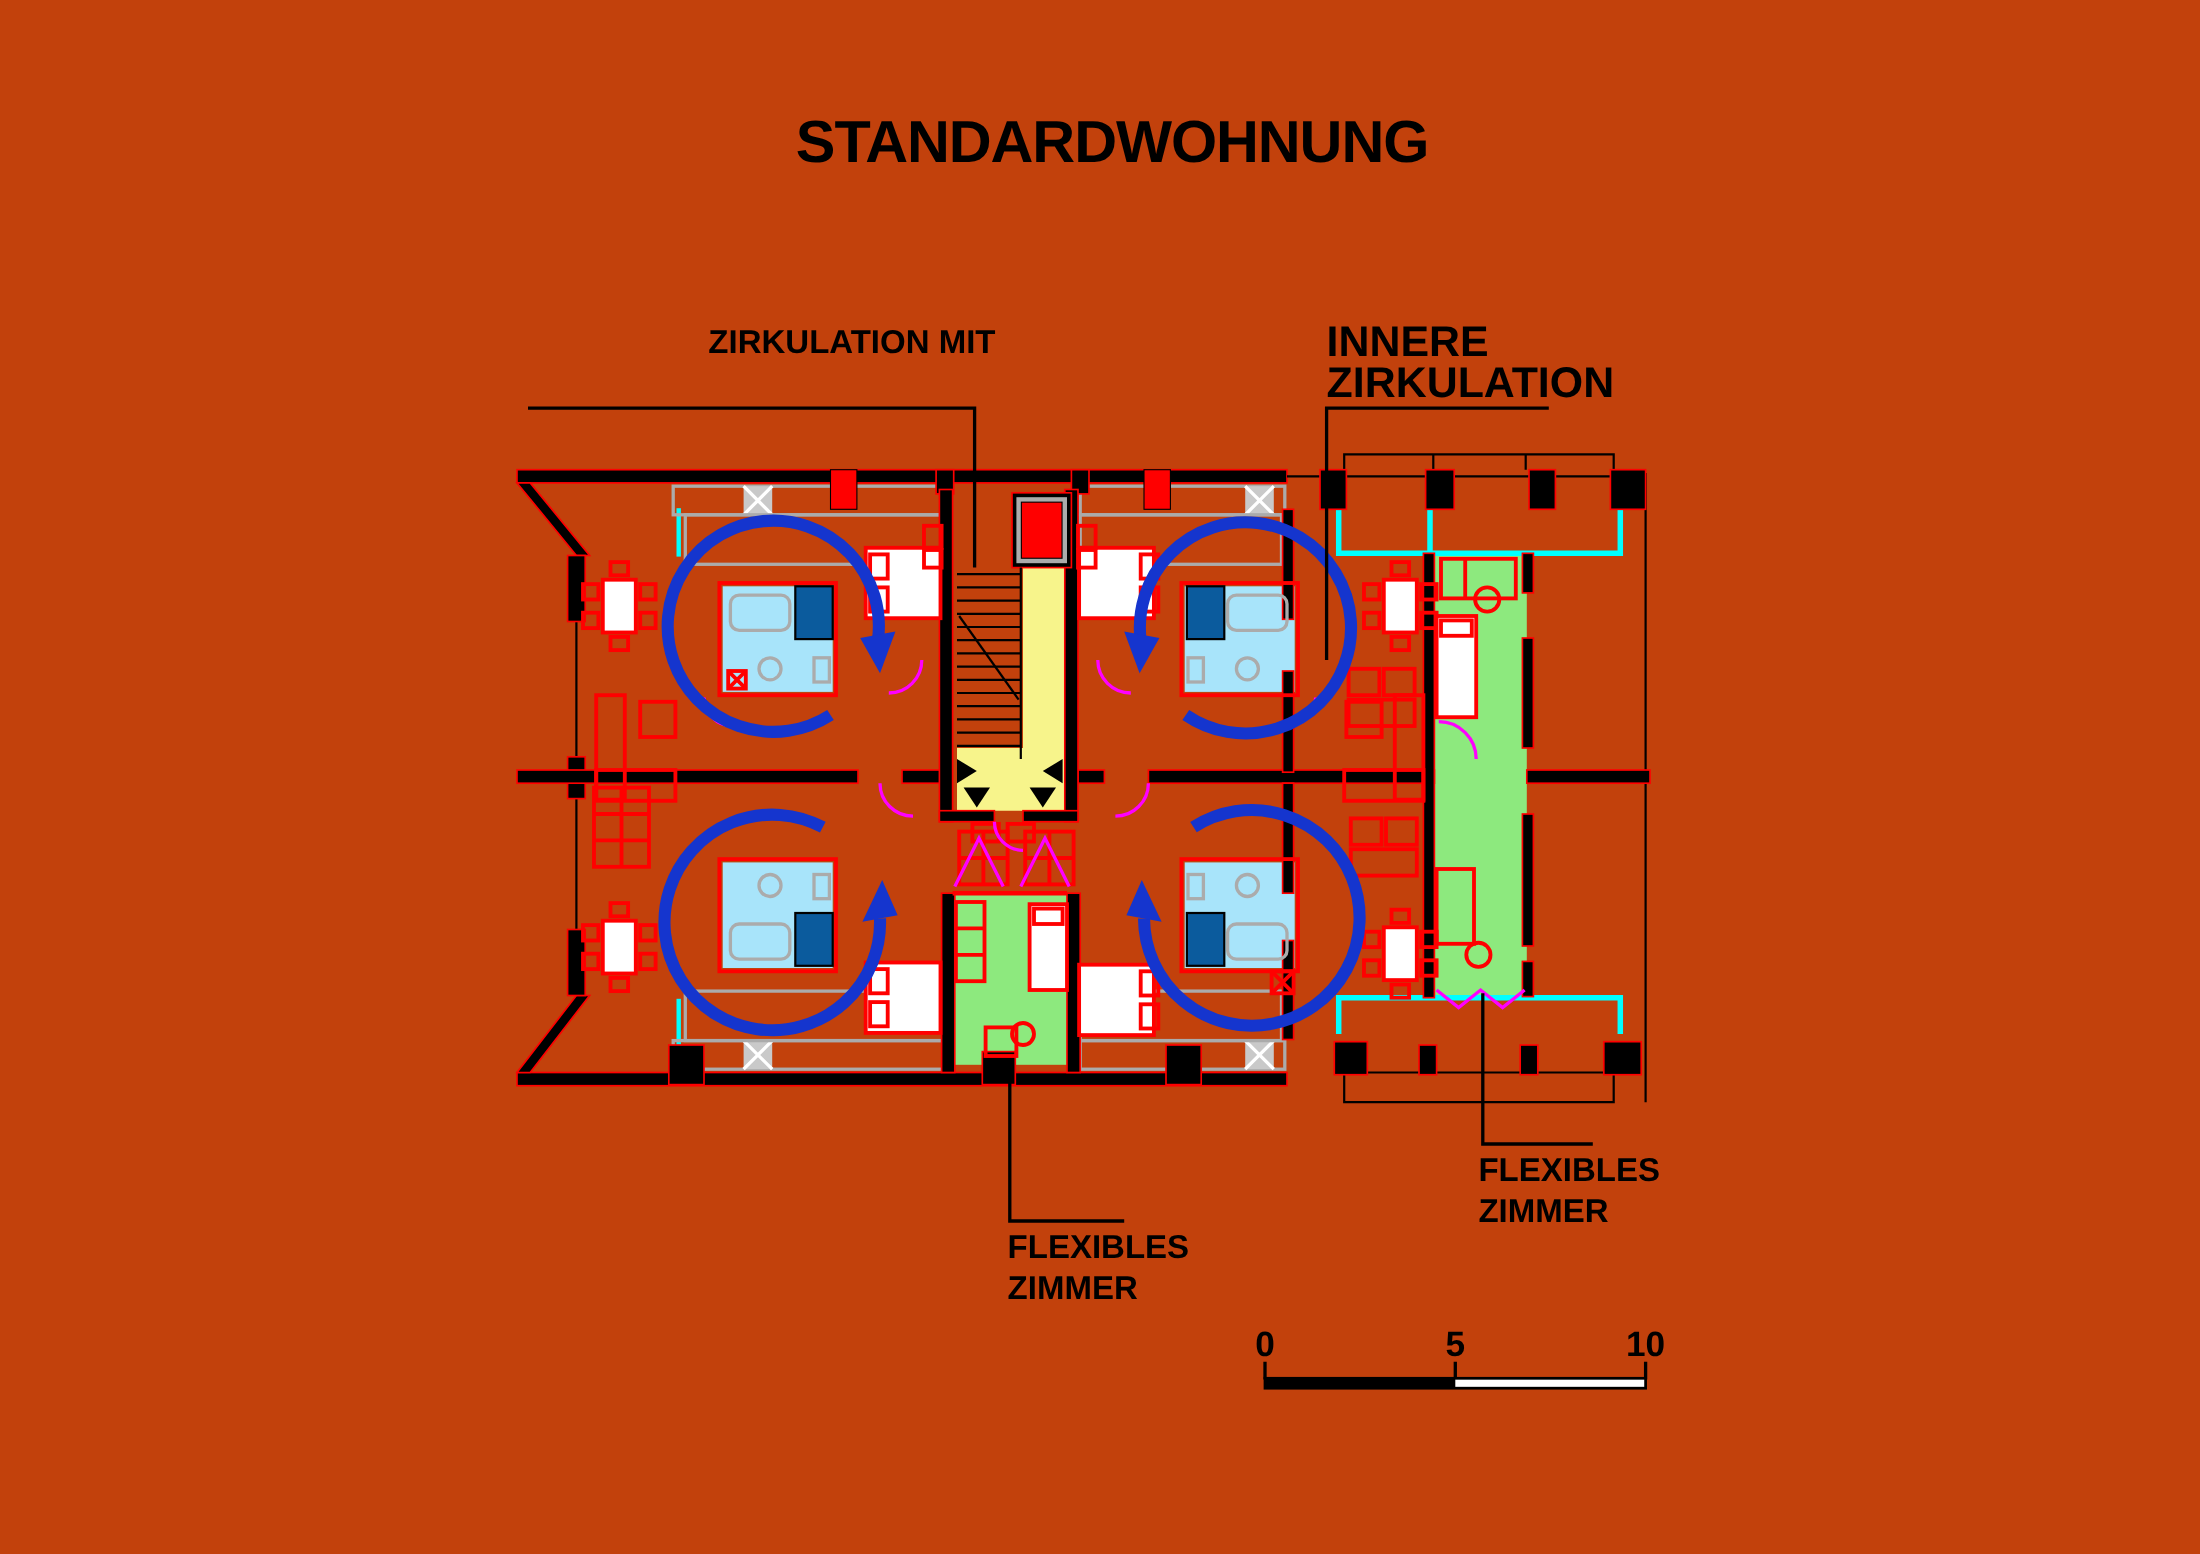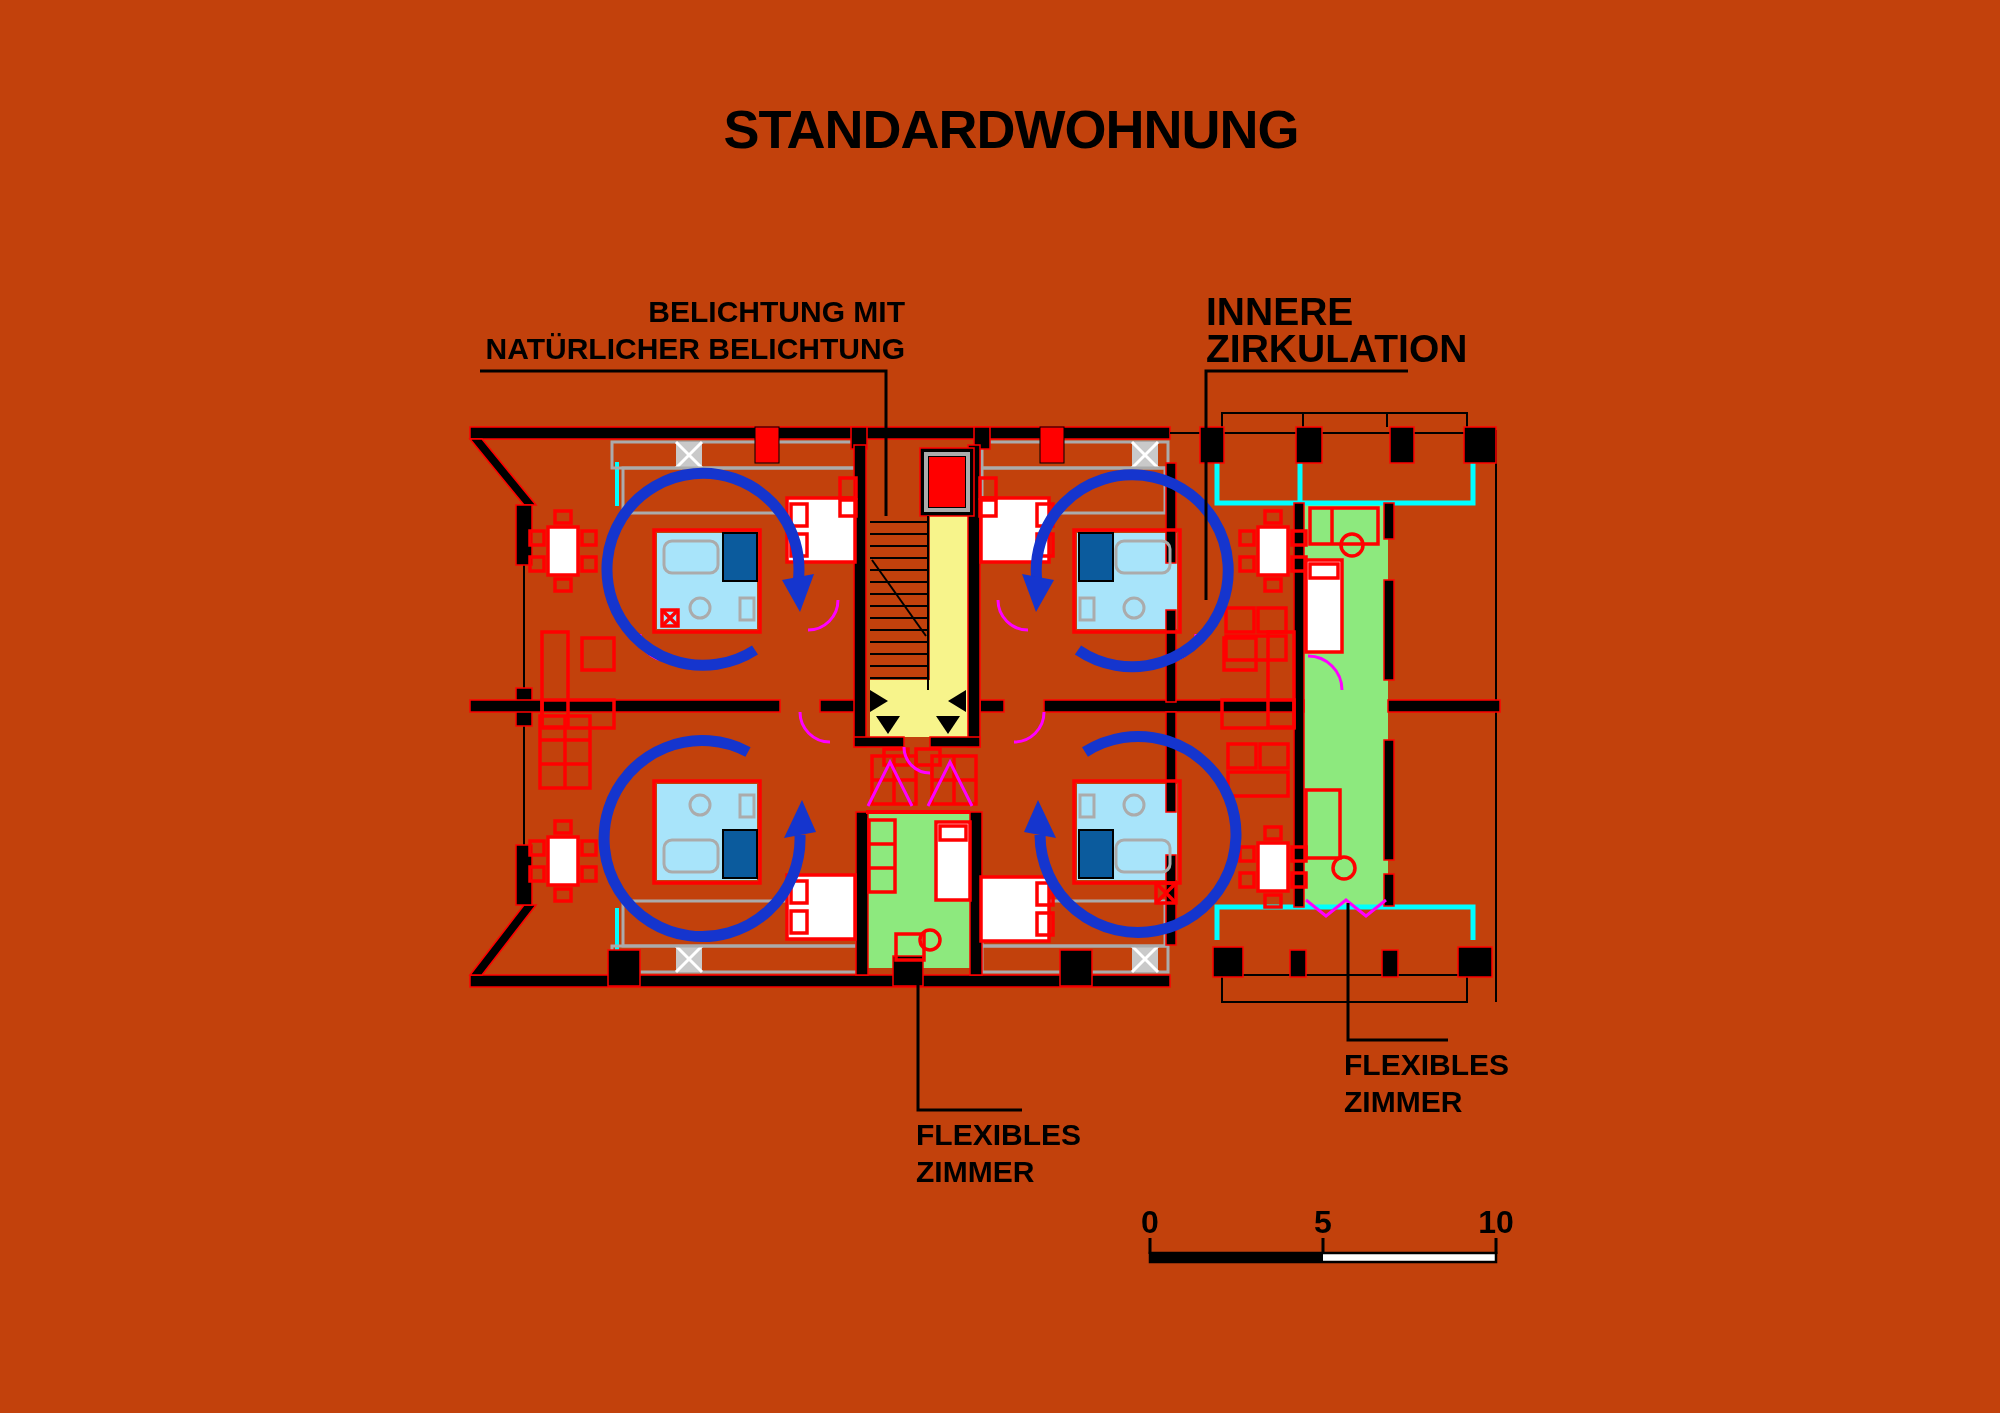--- a/index.html
+++ b/index.html
@@ -364,22 +364,21 @@
     <g>
       <path class="lead" d="M1150 1238 v16 M1323 1238 v16 M1496 1238 v16"></path>
       <rect x="1150" y="1253" width="346" height="9" fill="#fff" stroke="#000" stroke-width="2.5"></rect>
       <rect x="1150" y="1253" width="173" height="9" fill="#000"></rect>
     </g>
   </svg>
 
   <div id="title" class="lbl">STANDARDWOHNUNG</div>
 
   <div id="lbl-stairwell" class="lbl">
-    <div>BELICHTUNG MIT</div>
-    <div>NATÜRLICHER BELICHTUNG</div>
+    <div>ZIRKULATION MIT</div>
   </div>
 
   <div id="lbl-circulation" class="lbl">
     <div>INNERE</div>
     <div>ZIRKULATION</div>
   </div>
 
   <div id="lbl-flex-bottom" class="lbl">
     <div>FLEXIBLES</div>
     <div>ZIMMER</div>

